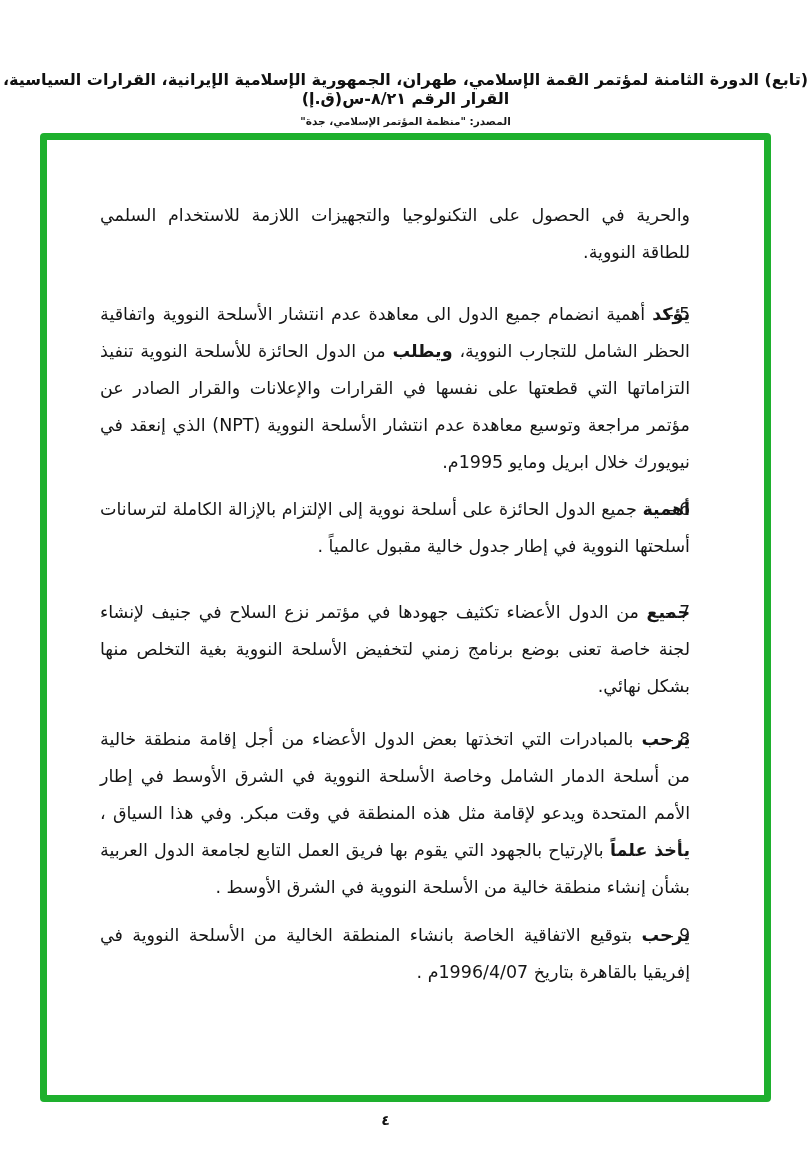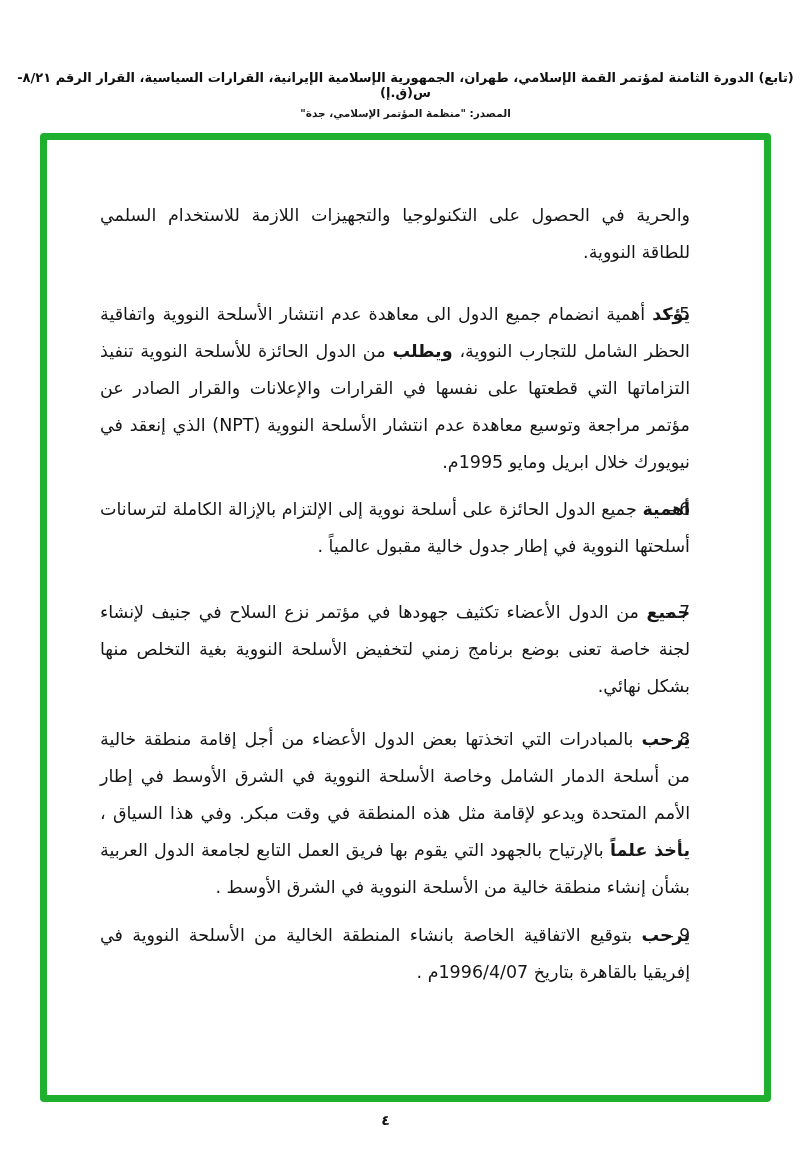--- a/index.html
+++ b/index.html
@@ -17,21 +17,21 @@
   }
   .header {
     position: absolute;
     top: 70px;
     left: 0;
     width: 100%;
     text-align: center;
     direction: rtl;
   }
   .header-line1 {
-    font-size: 13px;
+    font-size: 16px;
     font-weight: bold;
     letter-spacing: 0.2px;
     color: #101010;
   }
   .header-line2 {
     font-size: 10.5px;
     font-weight: bold;
     margin-top: 7px;
     color: #181818;
   }

